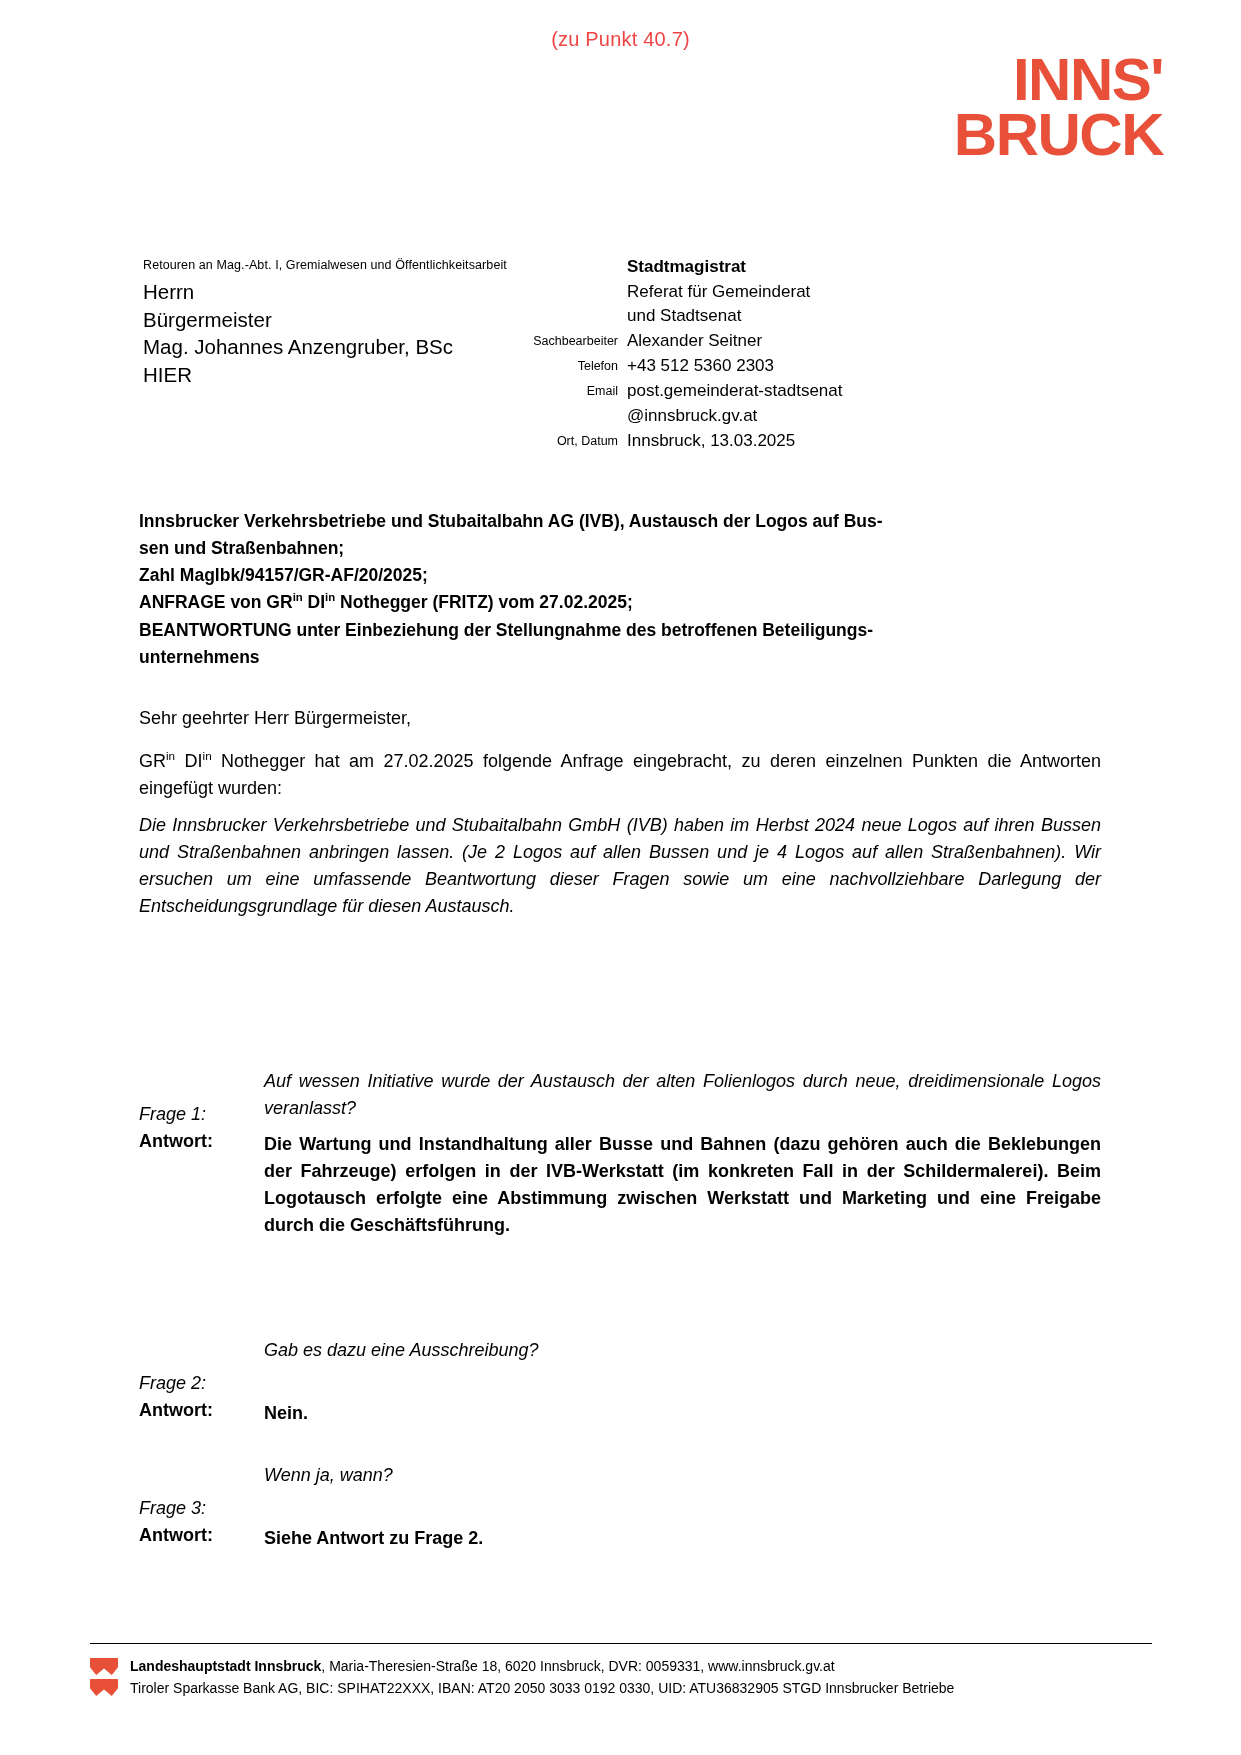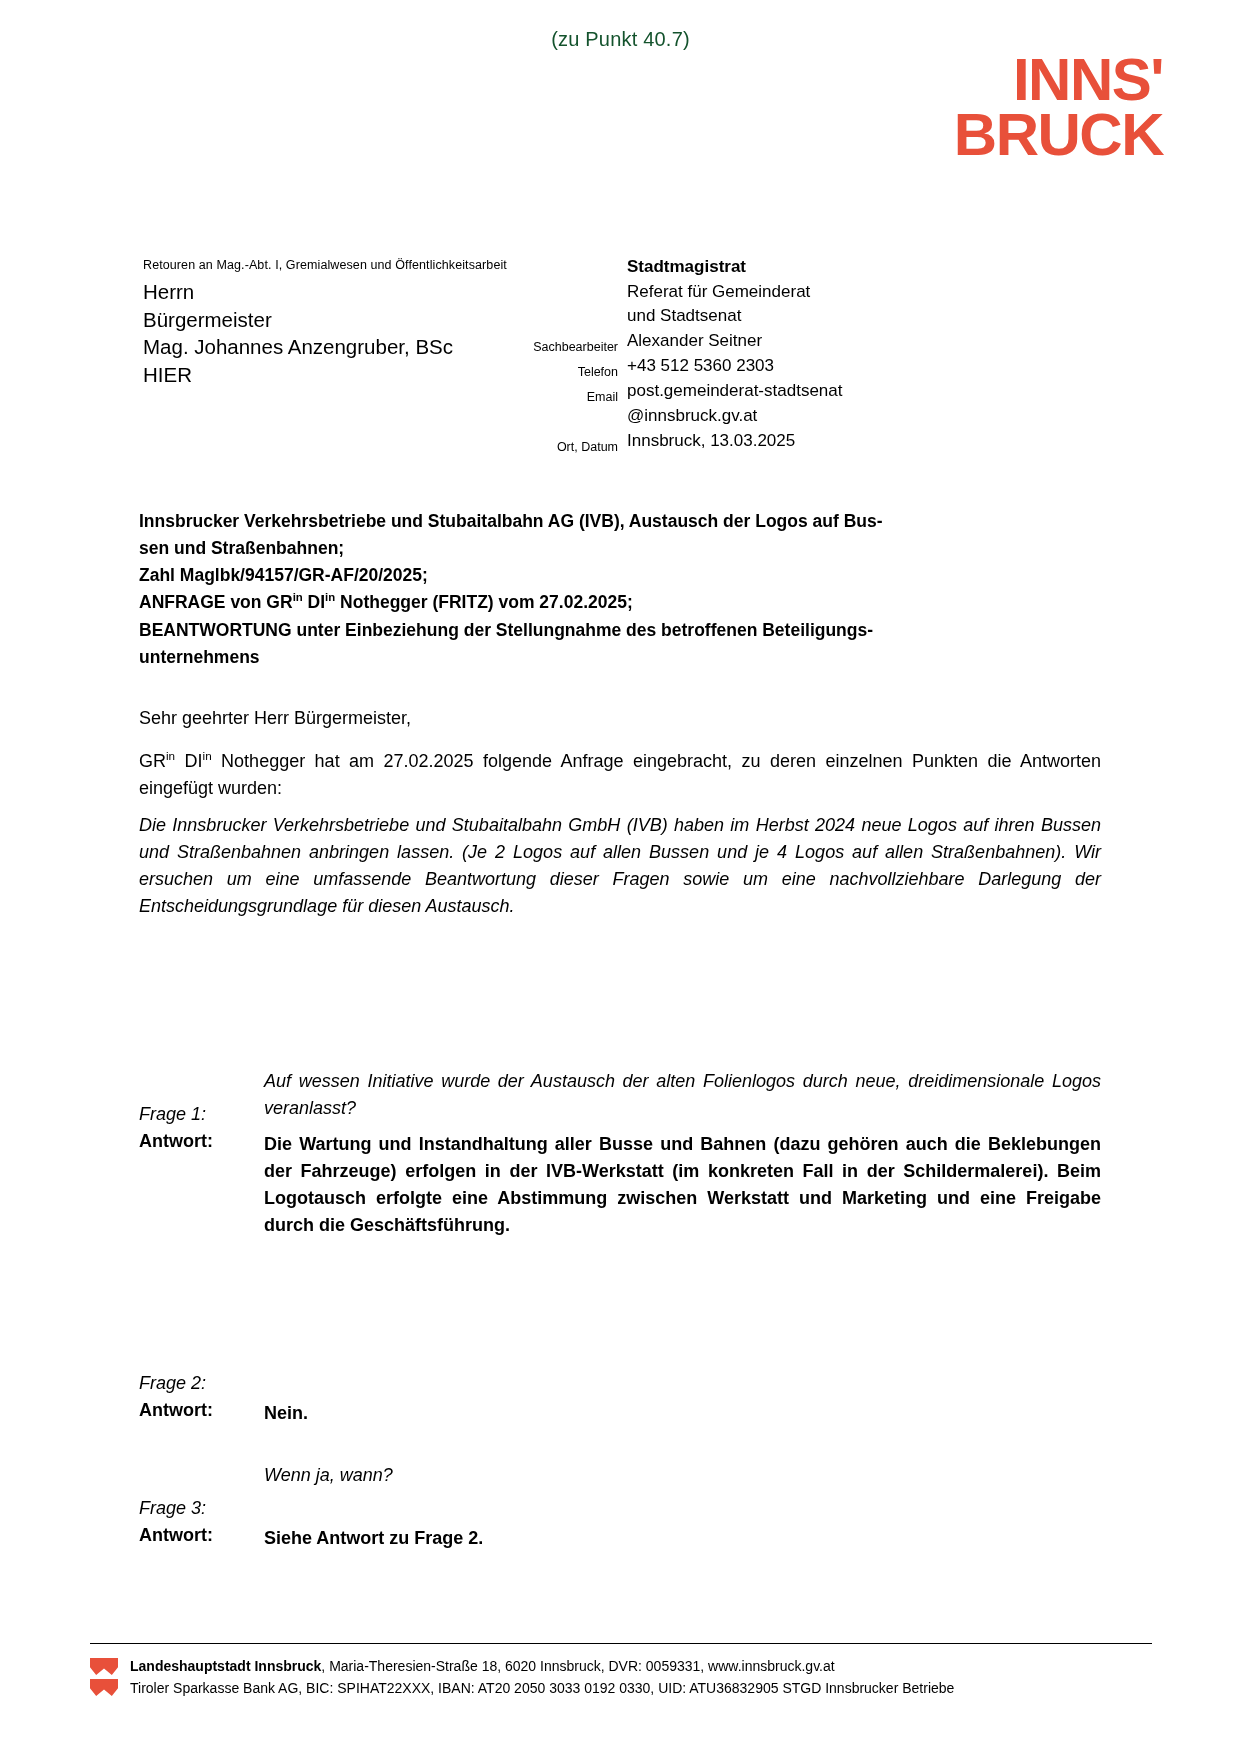--- a/index.html
+++ b/index.html
@@ -20,21 +20,21 @@
   }
 
   
   .punkt-note {
     position: absolute;
     left: 0;
     top: 28px;
     width: 1241px;
     text-align: center;
     font-size: 20px;
-    color: #14532d;
+    color: #ef4444;
     letter-spacing: 0.2px;
   }
   .logo {
     position: absolute;
     right: 78px;
     top: 52px;
     text-align: right;
     font-family: "Liberation Sans", sans-serif;
     font-weight: bold;
     font-size: 60px;
@@ -65,21 +65,21 @@
   
   .meta {
     position: absolute;
     left: 520px;
     top: 255px;
     width: 520px;
     font-size: 17px;
   }
   .meta-row {
     display: flex;
-    align-items: flex-end;
+    align-items: center;
     min-height: 25px;
   }
   .meta-label {
     width: 98px;
     text-align: right;
     font-size: 12.5px;
     padding-right: 9px;
     color: #000;
     flex: 0 0 auto;
   }
@@ -267,20 +267,21 @@
         <div class="qa-label a">Antwort:</div>
         <div class="qa-text a">Die Wartung und Instandhaltung aller Busse und Bahnen (dazu gehören auch die Beklebungen der Fahrzeuge) erfolgen in der IVB-Werkstatt (im konkreten Fall in der Schildermalerei). Beim Logotausch erfolgte eine Abstimmung zwischen Werkstatt und Marketing und eine Freigabe durch die Geschäftsführung.</div>
       </div>
     </div>
   </div>
 
   <div class="qa" style="top:1337px;">
     <div class="qa-block">
       <div class="qa-row">
         <div class="qa-label q">Frage 2:</div>
+        <div class="qa-text q">Gab es dazu eine Ausschreibung?</div>
       </div>
       <div class="qa-row">
         <div class="qa-label a">Antwort:</div>
         <div class="qa-text a">Nein.</div>
       </div>
     </div>
   </div>
 
   <div class="qa" style="top:1462px;">
     <div class="qa-block">

